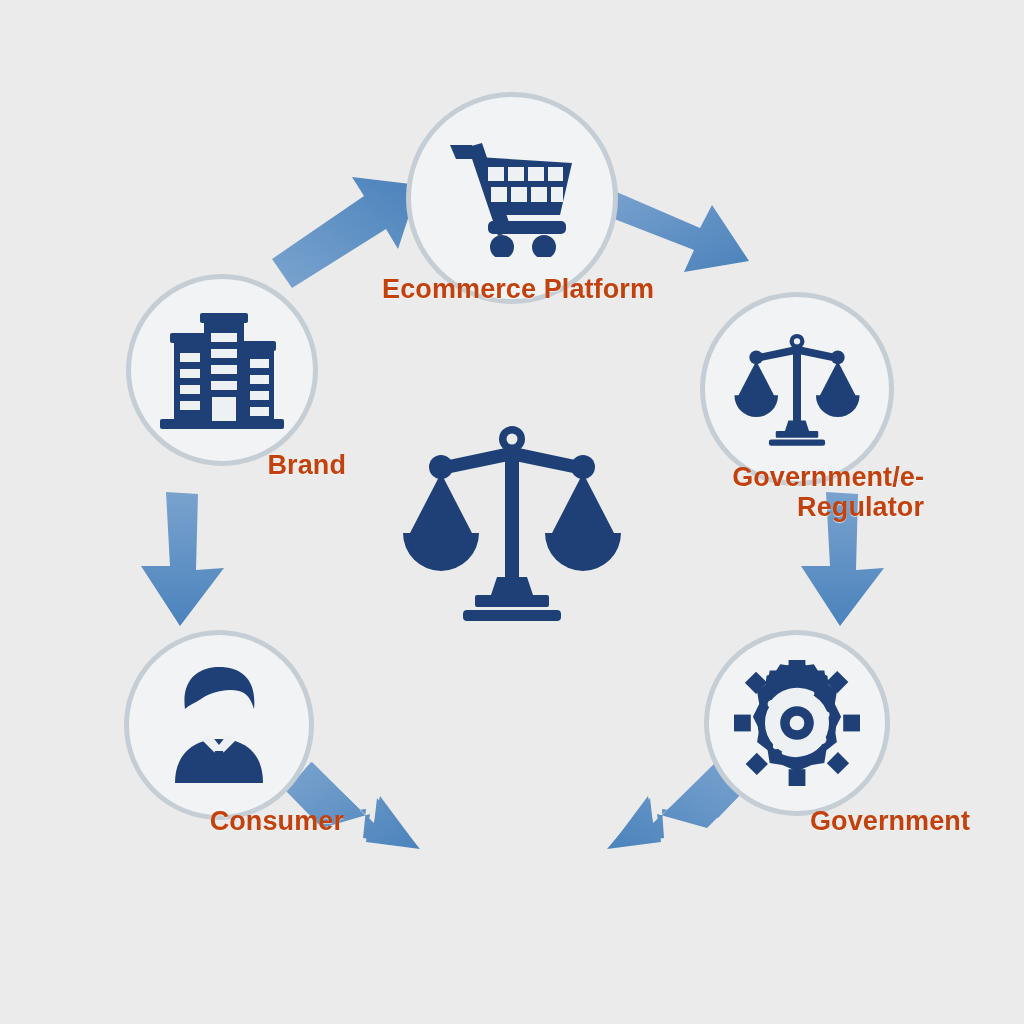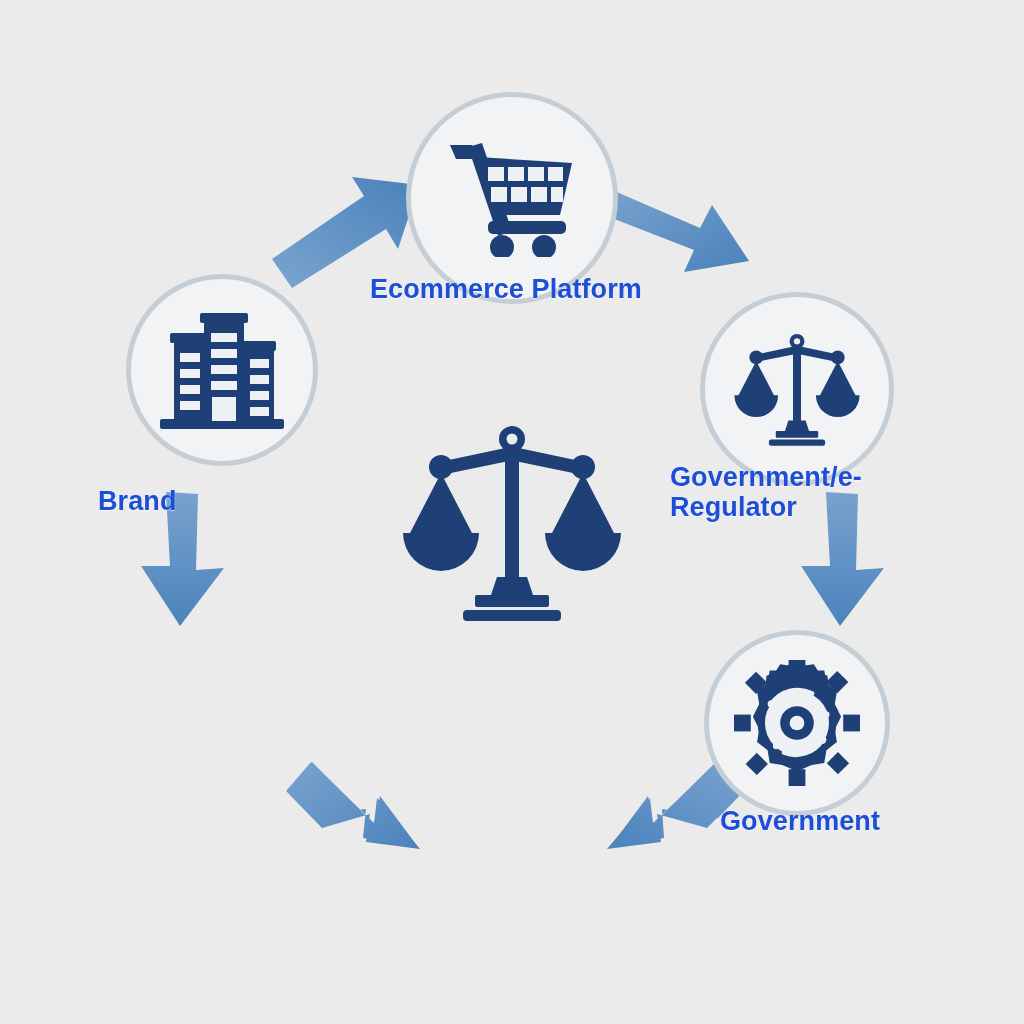--- a/index.html
+++ b/index.html
@@ -20,22 +20,22 @@
     background:#f1f3f5;
     border:5px solid #c6ced5;
     box-sizing:border-box;
   }
   .node .iconwrap{
     position:absolute;left:0;top:0;
     display:flex;align-items:center;justify-content:center;
   }
   .node .label{
     position:absolute;
-    text-align:left;
-    color:#1d4ed8;
+    text-align:right;
+    color:#c2410c;
     font-weight:bold;
     font-size:27px;
     line-height:1.12;
     letter-spacing:.1px;
     white-space:pre-line;
     text-shadow:0 1px 1px rgba(255,255,255,.65);
   }
   .center-icon{position:absolute;display:flex;align-items:center;justify-content:center;}
 </style>
 </head>
@@ -204,20 +204,36 @@
           <circle cx="84" cy="76" r="4"></circle>
           <circle cx="88" cy="52" r="3"></circle>
           <circle cx="40" cy="82" r="3"></circle>
         </g>
       </svg>
     </div>
     <div class="label" style="left:16px;top:176px;width:250px;">Government</div>
   </div>
 
 
+  <div class="node" style="left:124px;top:630px;width:190px;height:190px;">
+    <div class="disc" style="width:190px;height:190px;"></div>
+    <div class="iconwrap" style="width:190px;height:190px;">
+      <svg width="128" height="120" viewBox="0 0 128 120">
+        <g fill="#1e4076">
+          <path d="M30 44 C26 14 44 2 64 2 C86 2 102 14 99 44 C96 34 92 28 84 26
+                   C72 23 56 27 46 34 C40 38 34 40 30 44 Z"></path>
+          <path d="M20 118 C20 88 40 74 64 74 C90 74 108 88 108 118 Z"></path>
+          <path d="M46 74 L64 92 L82 74 L72 70 L64 80 L56 70 Z" fill="#eef1f3"></path>
+          <path d="M60 90 h8 l3 26 h-14 z"></path>
+          <path d="M60 86 h8 l2 6 h-12 z"></path>
+        </g>
+      </svg>
+    </div>
+    <div class="label" style="left:-28px;top:176px;width:248px;">Consumer</div>
+  </div>
 
   <div class="node" style="left:126px;top:274px;width:192px;height:192px;">
     <div class="disc" style="width:192px;height:192px;"></div>
     <div class="iconwrap" style="width:192px;height:192px;">
       <svg width="136" height="118" viewBox="0 0 136 118">
         <g fill="#1e4076">
           <rect x="46" y="2" width="48" height="10" rx="2"></rect>
           <rect x="50" y="10" width="40" height="100"></rect>
           <rect x="16" y="22" width="38" height="10" rx="2"></rect>
           <rect x="20" y="30" width="32" height="80"></rect>
@@ -235,16 +251,16 @@
           <rect x="26" y="74" width="20" height="9"></rect>
           <rect x="26" y="90" width="20" height="9"></rect>
           <rect x="96" y="48" width="19" height="9"></rect>
           <rect x="96" y="64" width="19" height="9"></rect>
           <rect x="96" y="80" width="19" height="9"></rect>
           <rect x="96" y="96" width="19" height="9"></rect>
           <rect x="58" y="86" width="24" height="24"></rect>
         </g>
       </svg>
     </div>
-    <div class="label" style="left:-28px;top:176px;width:248px;margin-top:36px;">Brand</div>
+    <div class="label" style="left:-28px;top:176px;width:248px;">Brand</div>
   </div>
 
 </div>
 
 </body></html>

